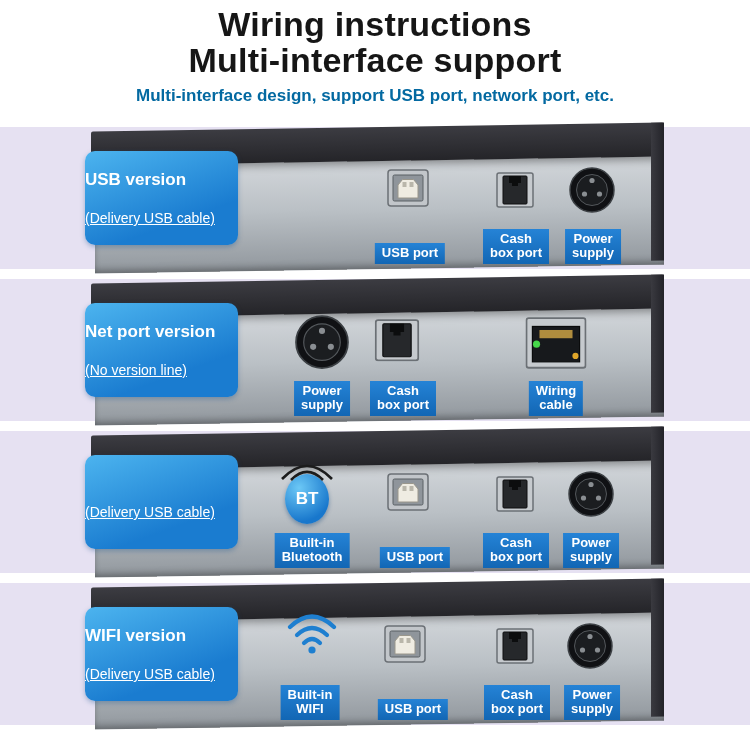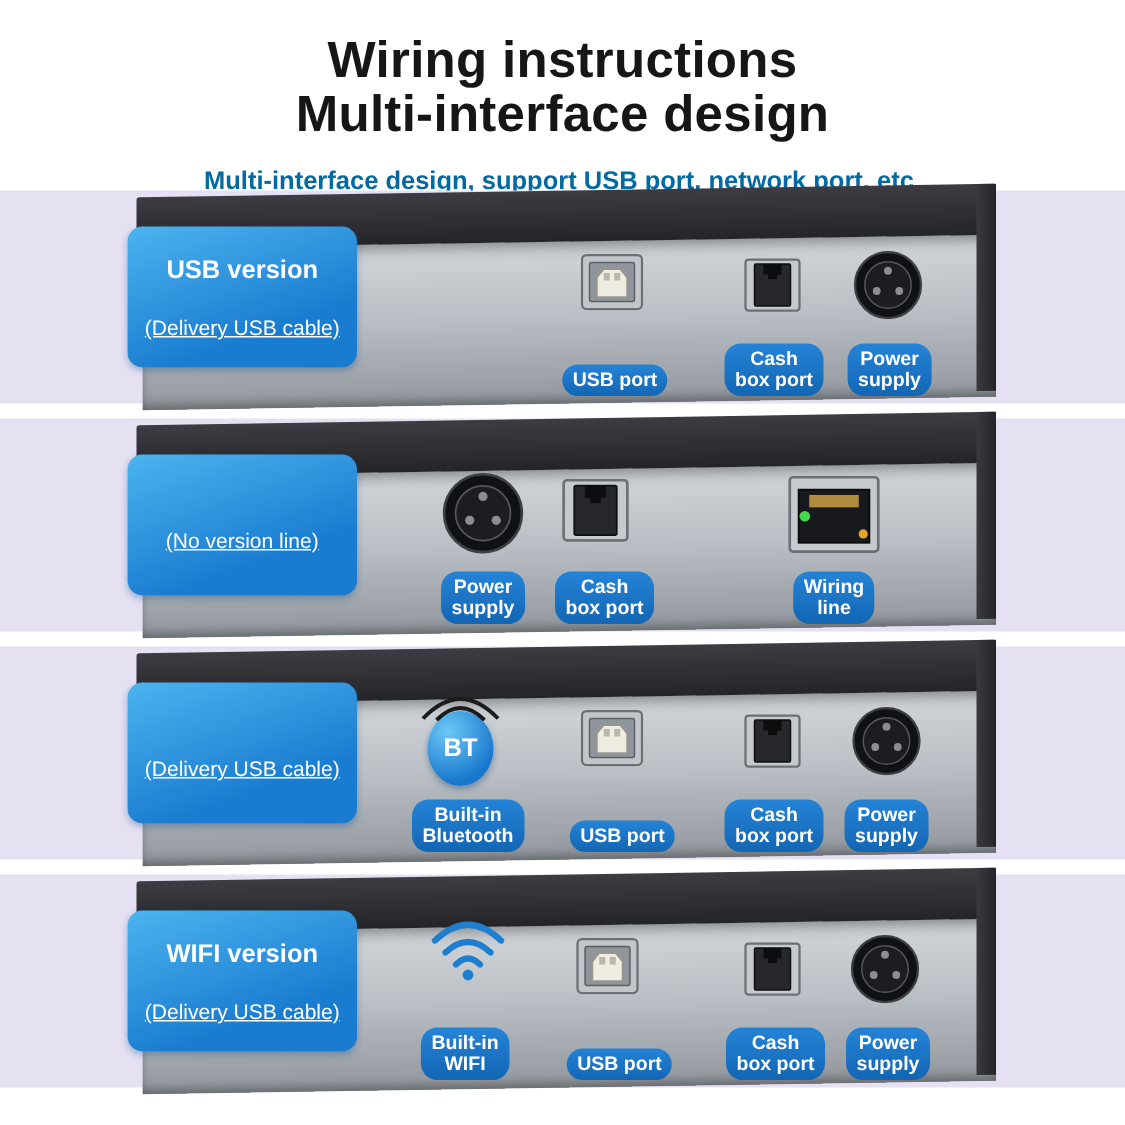--- a/index.html
+++ b/index.html
@@ -2,21 +2,21 @@
 <html><head>
 <meta charset="utf-8">
 <style>
   * { box-sizing: border-box; }
   html,body { margin:0; padding:0; }
   body { font-family:"Liberation Sans", sans-serif; background:#ffffff; }
   .page { position:relative; width:750px; height:750px; background:#ffffff; overflow:hidden; }
 
   
   .header { text-align:center; padding-top:6px; }
-  .title { margin:16px; font-size:34px; line-height:1.07; font-weight:800; color:#161616; letter-spacing:0.2px; }
+  .title { margin:0; font-size:34px; line-height:1.07; font-weight:800; color:#161616; letter-spacing:0.2px; }
   .subtitle { margin-top:7px; font-size:17px; font-weight:700; color:#0369a1; }
 
   
   .rows { position:absolute; top:127px; left:0; width:750px; }
   .row { position:relative; height:142px; margin-bottom:10px; background:#e6e1f2; }
 
   .photo { position:absolute; top:0; bottom:0; left:95px; right:86px; }
   .printer { position:absolute; top:0; bottom:0; left:0; right:0; transform:skewY(-0.9deg); }
   .topbar { position:absolute; top:0; left:-4px; right:0; height:36px;
             background:linear-gradient(180deg,#3c3c42,#232327); border-radius:2px 2px 0 0; }
@@ -25,28 +25,28 @@
            box-shadow: inset 0 7px 9px -4px rgba(0,0,0,0.38), inset 0 -6px 7px -3px rgba(0,0,0,0.32); }
   .side-edge { position:absolute; top:0; bottom:4px; right:0; width:13px;
                background:linear-gradient(90deg,#3a3a40,#232329); }
 
   .port { position:absolute; transform:translateX(-50%); }
   .row-net .port { transform:translateX(-50%) scale(1.18); transform-origin:center top; }
 
   .plabel { position:absolute; bottom:5px; transform:translateX(-50%);
             background:linear-gradient(180deg,#2583d6,#1266b4); color:#fff;
             font-size:13px; font-weight:700; line-height:14px; padding:3px 7px 4px;
-            text-align:center; white-space:nowrap;border-radius:11px; }
+            text-align:center; white-space:nowrap; }
   .plabel span { display:block; }
   .plabel span:empty { display:none; }
 
   .badge { position:absolute; left:85px; top:50%; transform:translateY(-50%);
            width:153px; height:94px; border-radius:10px;
            background:linear-gradient(160deg,#4cb4ef 0%,#1a7cd0 70%);
-           color:#fff; display:flex; flex-direction:column; align-items:center; justify-content:center;
+           color:#fff; display:flex; flex-direction:column; align-items:flex-start; justify-content:center;
            text-align:center; box-shadow:0 2px 5px rgba(20,80,140,0.35); z-index:3; }
   .badge-title { font-size:17px; font-weight:700; }
   .badge-note { font-size:14px; margin-top:20px;text-decoration:underline; }
 
   .bt-wrap { width:66px; text-align:center; }
   .bt-waves { display:block; margin:0 auto -7px; }
   .bt-circle { width:44px; height:50px; margin:0 auto; border-radius:50%;
                background:radial-gradient(circle at 32% 28%, #6cc8f6, #1877cc 72%);
                color:#fff; font-weight:800; font-size:17px;
                display:flex; align-items:center; justify-content:center;
@@ -82,21 +82,21 @@
     <circle cx="9.5" cy="23" r="3" fill="#46d84a"></circle>
     <circle cx="42.5" cy="33" r="2.6" fill="#e0a62a"></circle>
   </symbol>
 </svg>
 
 <div class="page">
 
   <header class="header">
     <h1 class="title">
       <span>Wiring instructions</span><br>
-      <span>Multi-interface design</span>
+      <span>Multi-interface support</span>
     </h1>
     <div class="subtitle">Multi-interface design, support USB port, network port, etc.</div>
   </header>
 
   <div class="rows">
 
     <section class="row">
       <div class="photo">
         <div class="printer">
           <div class="topbar"></div>
@@ -149,24 +149,25 @@
         <div class="plabel" style="left:227px;">
             <span>Power</span>
             <span>supply</span>
           </div>
         <div class="plabel" style="left:308px;">
             <span>Cash</span>
             <span>box port</span>
           </div>
         <div class="plabel" style="left:461px;">
             <span>Wiring</span>
-            <span>line</span>
-          </div>
-      </div>
-      <div class="badge">
+            <span>cable</span>
+          </div>
+      </div>
+      <div class="badge">
+        <div class="badge-title">Net port version</div>
         <div class="badge-note">(No version line)</div>
       </div>
     </section>
 
     <section class="row">
       <div class="photo">
         <div class="printer">
           <div class="topbar"></div>
           <div class="panel"></div>
           <div class="side-edge"></div>

